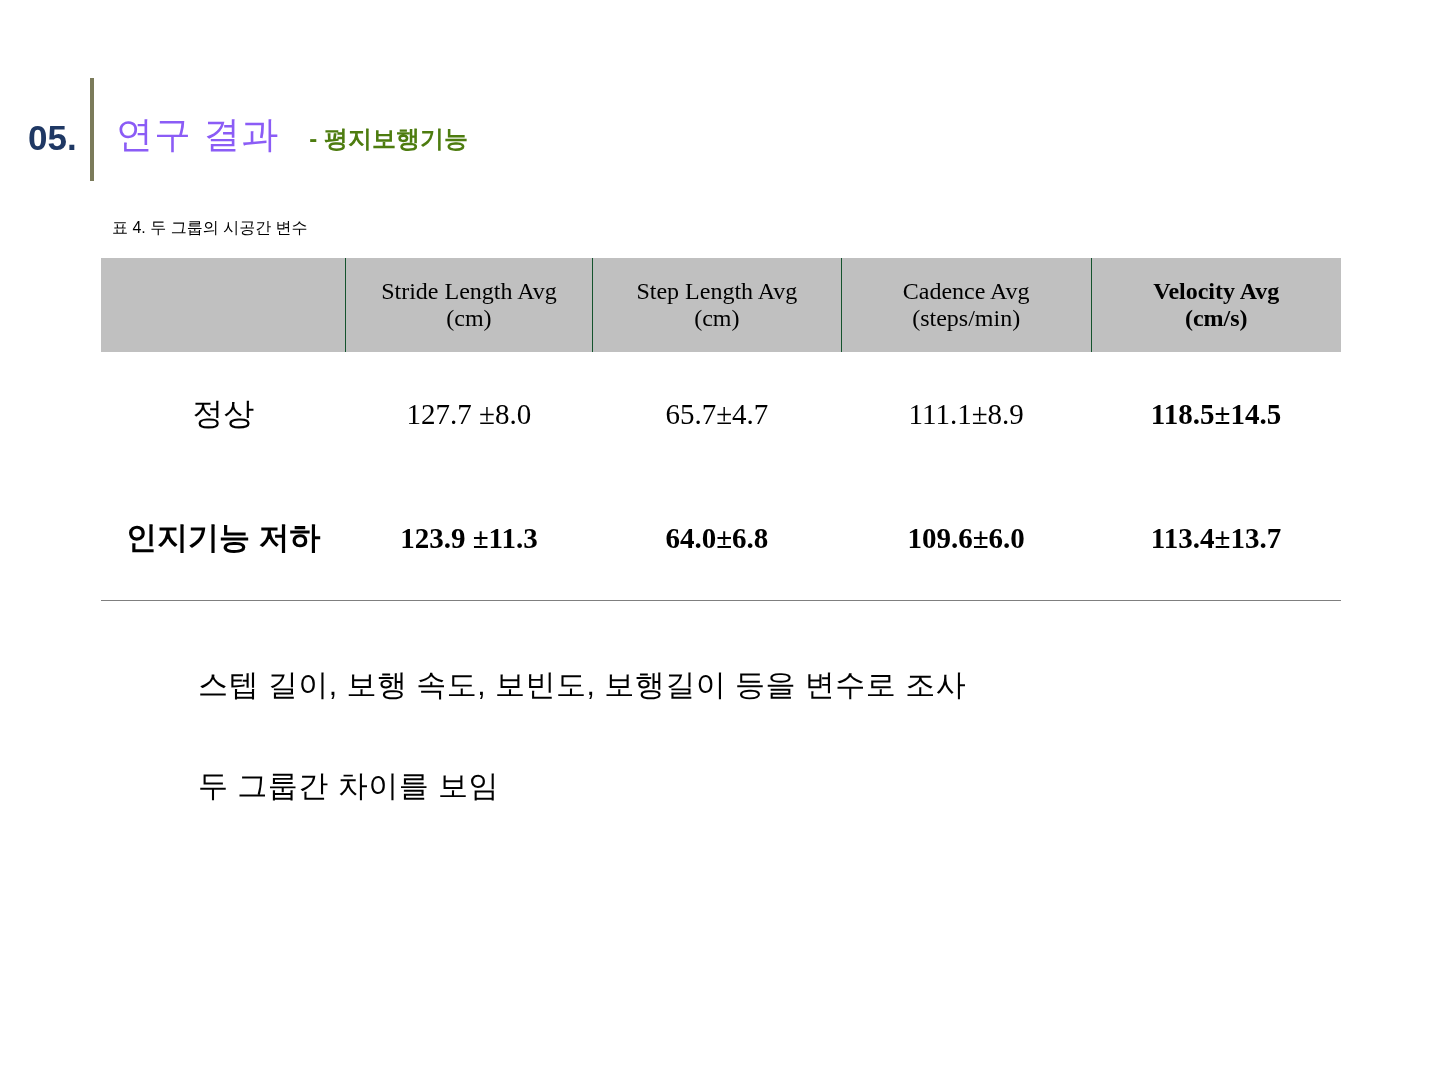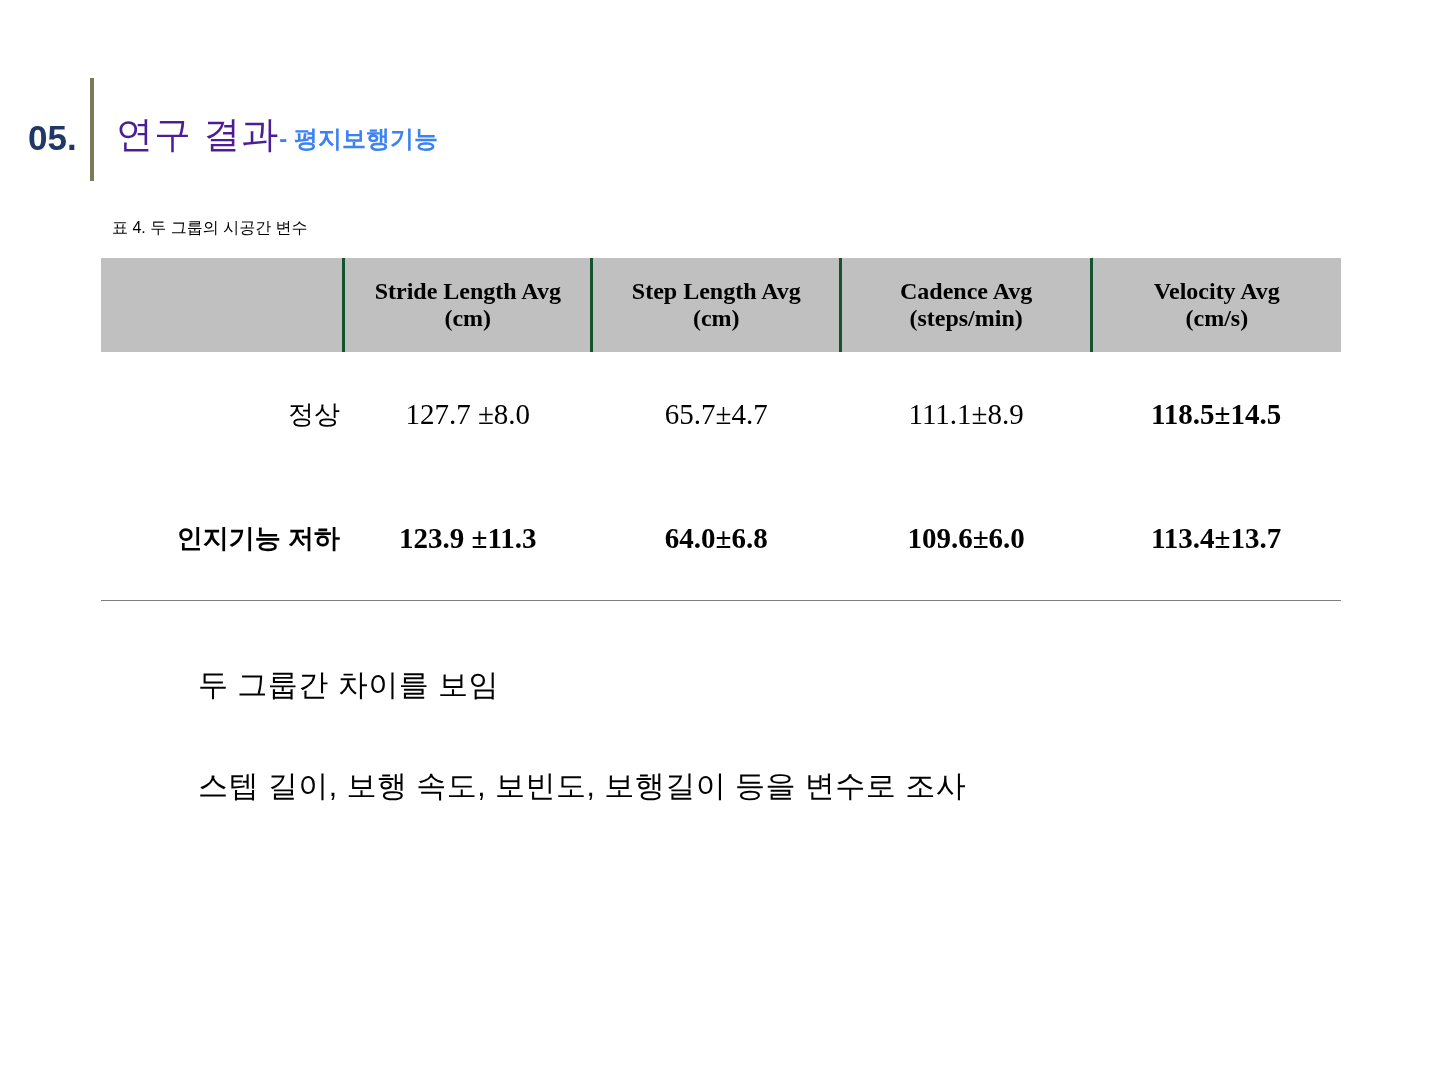--- a/index.html
+++ b/index.html
@@ -43,27 +43,28 @@
     background: #7b7b5a;
     margin-right: 22px;
   }
   .header-titles {
     display: flex;
     align-items: baseline;
     padding-top: 32px;
   }
   .header-title {
     font-size: 37px;
-    color: #4c1d95;
+    color: #8b5cf6;
     letter-spacing: 1px;
   }
   .header-subtitle {
     font-size: 24px;
     font-weight: bold;
-    color: #3b82f6;
+    color: #4d7c0f;
+    margin-left: 30px;
   }
 
   
   .table-caption {
     position: absolute;
     top: 218px;
     left: 112px;
     font-size: 16px;
     color: #000000;
   }
@@ -78,44 +79,43 @@
     font-family: "Liberation Serif", serif;
   }
   .data-table th,
   .data-table td {
     text-align: center;
     vertical-align: middle;
   }
   .data-table thead th {
     background: #c0c0c0;
     font-size: 24px;
-    font-weight: bold;
+    font-weight: normal;
     padding: 14px 4px;
     height: 66px;
-    border-right: 3px solid #14532d;
+    border-right: 1px solid #14532d;
   }
   .data-table thead th:last-child {
     border-right: none;
     text-align: center;
   }
   .data-table thead th.corner {
     width: 248px;
   }
   .data-table thead th.accent {
     font-weight: bold;
   }
   .data-table tbody td {
     font-size: 29px;
     height: 124px;
     padding: 0 4px;
   }
   .data-table tbody td.rowlabel {
     font-family: "Liberation Sans", sans-serif;
-    font-size: 26px;
-    text-align: right;
+    font-size: 31px;
   }
   .data-table tbody td.accent {
     font-weight: bold;
   }
   .data-table tbody tr:last-child td {
     border-bottom: 1.5px solid #7f7f7f;
     font-weight: bold;
   }
   .colw1 { width: 248px; }
   .colw2 { width: 248px; }
@@ -190,17 +190,17 @@
         <td class="rowlabel">인지기능 저하</td>
         <td>123.9 ±11.3</td>
         <td>64.0±6.8</td>
         <td>109.6±6.0</td>
         <td class="accent">113.4±13.7</td>
       </tr>
     </tbody>
   </table>
 
   <div class="bullets">
+    <div class="bullet-line">스텝 길이, 보행 속도, 보빈도, 보행길이 등을 변수로 조사</div>
     <div class="bullet-line">두 그룹간 차이를 보임</div>
-    <div class="bullet-line">스텝 길이, 보행 속도, 보빈도, 보행길이 등을 변수로 조사</div>
   </div>
 
 </div>
 
 </body></html>

